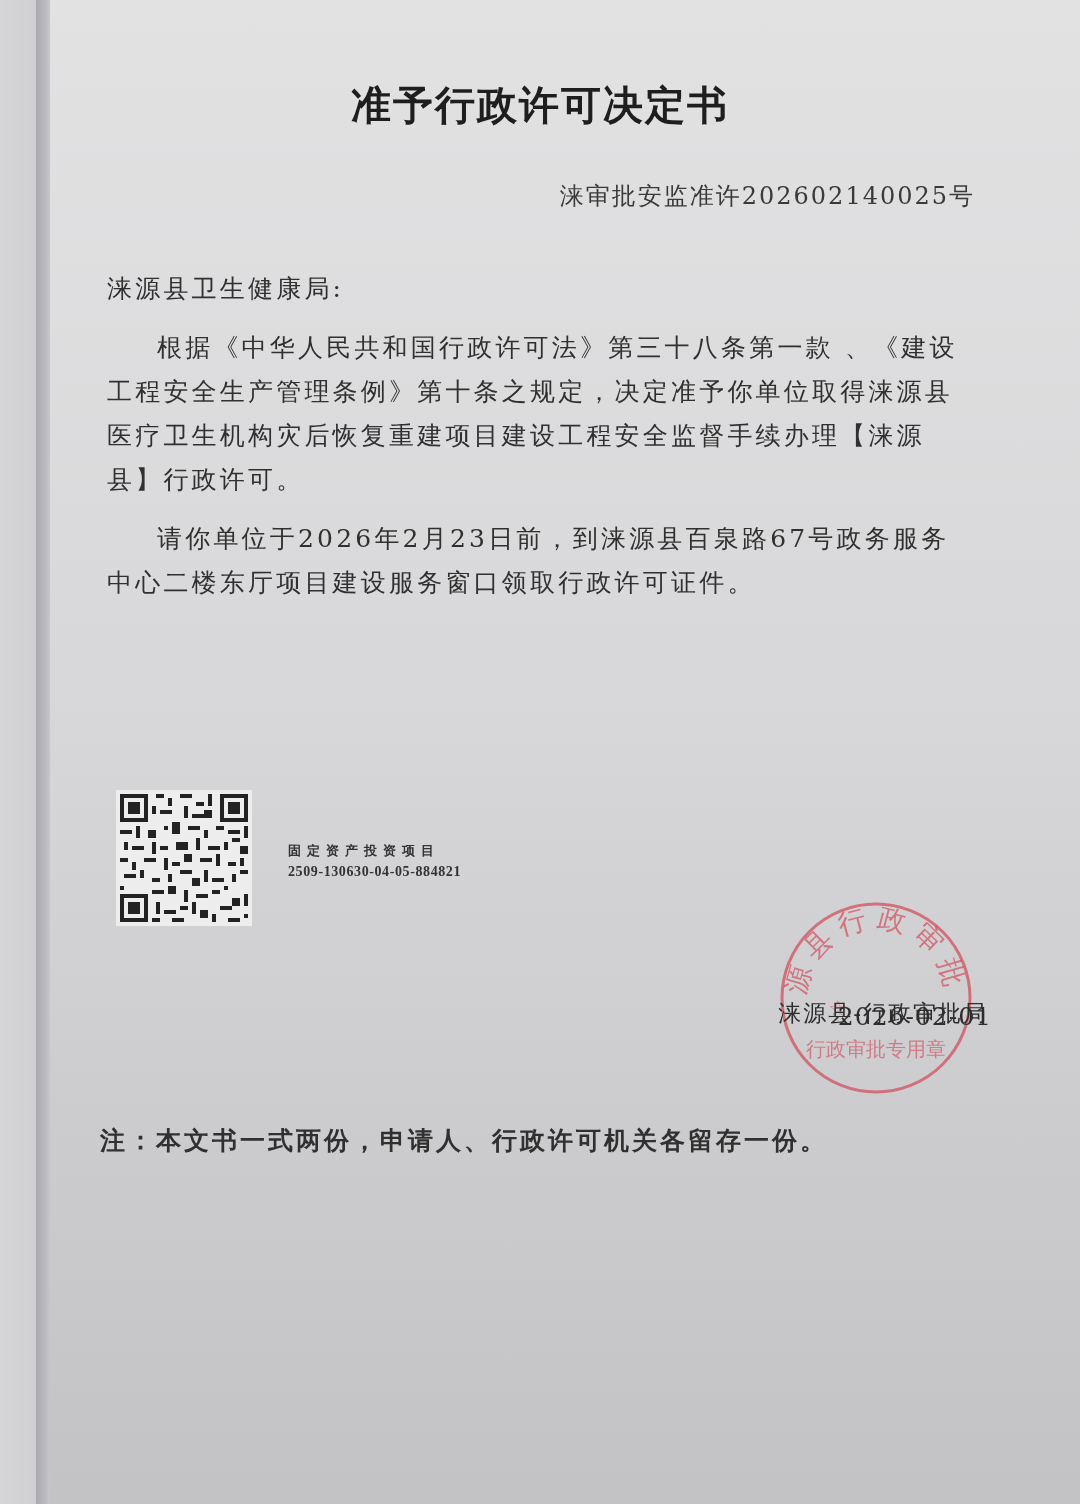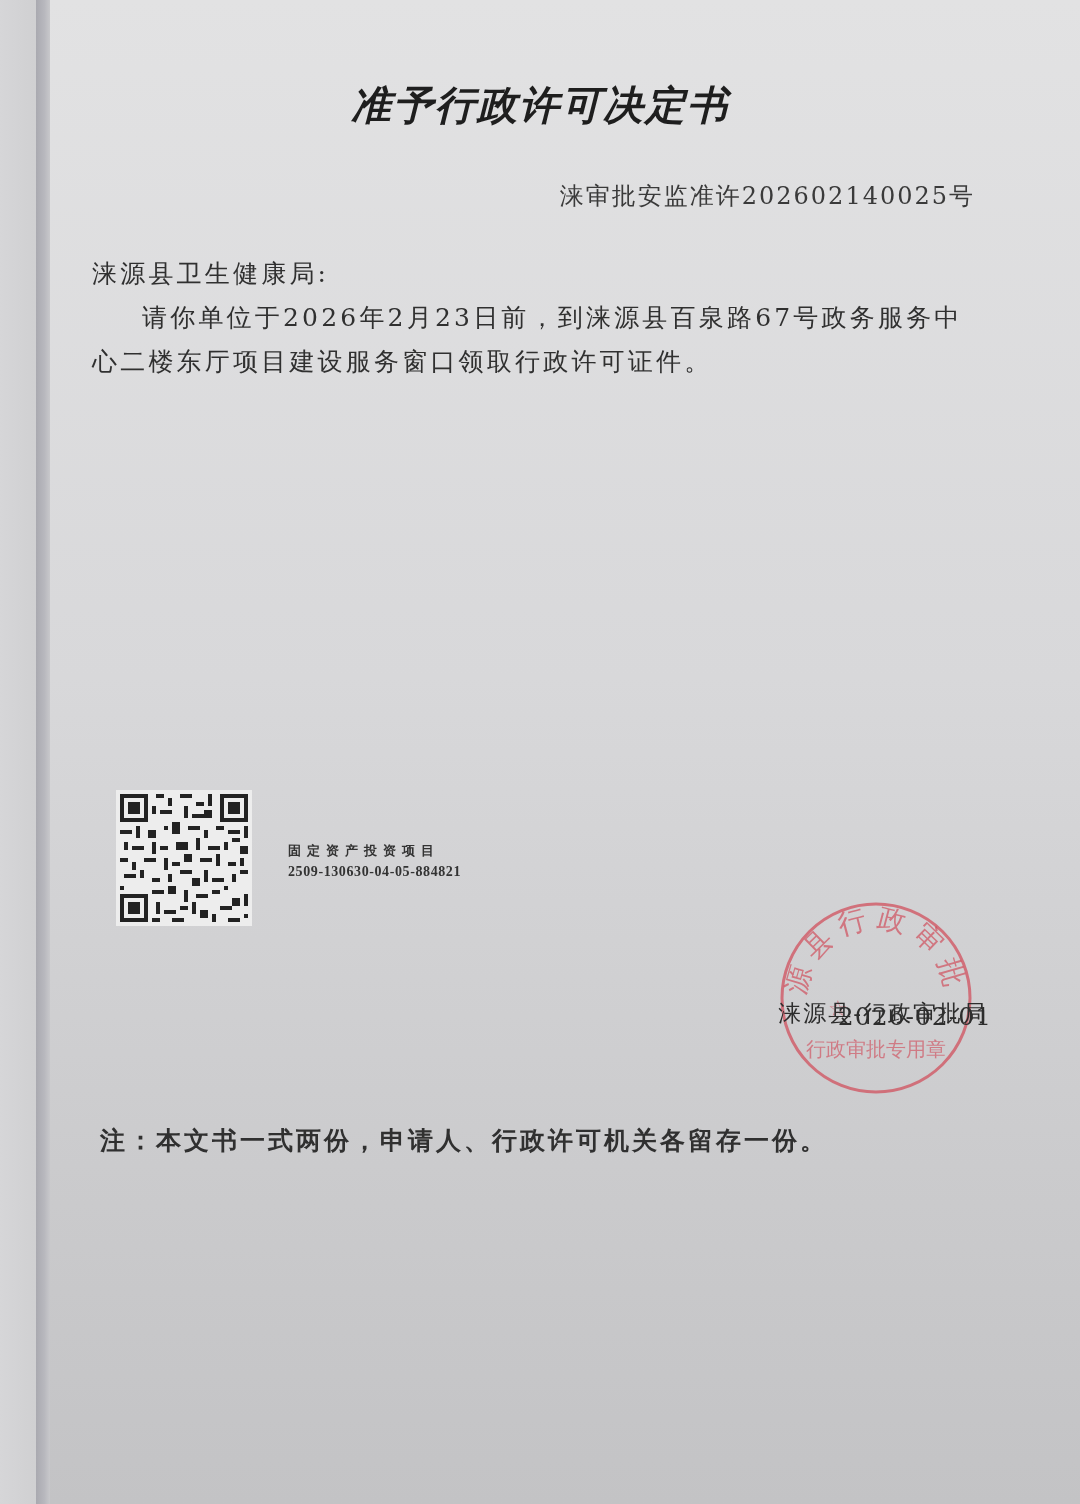--- a/index.html
+++ b/index.html
@@ -36,40 +36,39 @@
   .title {
     position: absolute;
     left: 0; top: 78px;
     width: 980px;
     text-align: center;
     font-family: "DejaVu Sans", "Liberation Sans", sans-serif;
     font-weight: bold;
     font-size: 40px;
     letter-spacing: 2px;
     color: #1e1e1e;
-    font-style: italic;
   }
   .doc-number {
     position: absolute;
     right: 105px; top: 180px;
     font-size: 24px;
     letter-spacing: 2px;
     color: #3a3a3a;
   }
   .body-text {
     position: absolute;
     left: 42px; top: 252px;
     width: 882px;
     font-size: 25px;
     line-height: 44px;
     letter-spacing: 3.2px;
     color: #303030;
   }
   .body-text p {
-    margin: 0;
+    margin: 15px;
     text-indent: 2em;
   }
   .body-text .salutation {
     text-indent: 0;
   }
   .qr-block {
     position: absolute;
     left: 66px; top: 790px;
     width: 136px; height: 136px;
     background: #f1f1f1;
@@ -127,20 +126,21 @@
 
 <div class="under-page"></div>
 <div class="page-edge"></div>
 
 <div class="page">
   <div class="title">准予行政许可决定书</div>
   <div class="doc-number">涞审批安监准许202602140025号</div>
 
   <div class="body-text">
     <p class="salutation">涞源县卫生健康局:</p>
+    <p>根据《中华人民共和国行政许可法》第三十八条第一款 、《建设工程安全生产管理条例》第十条之规定，决定准予你单位取得涞源县医疗卫生机构灾后恢复重建项目建设工程安全监督手续办理【涞源县】行政许可。</p>
     <p>请你单位于2026年2月23日前，到涞源县百泉路67号政务服务中心二楼东厅项目建设服务窗口领取行政许可证件。</p>
   </div>
 
   <div class="qr-block">
     <svg width="136" height="136" viewBox="0 0 34 34">
       <rect width="34" height="34" fill="#ededed"></rect>
 
       <g fill="#222">
         <rect x="1" y="1" width="7" height="7"></rect>
           <rect x="26" y="1" width="7" height="7"></rect>

